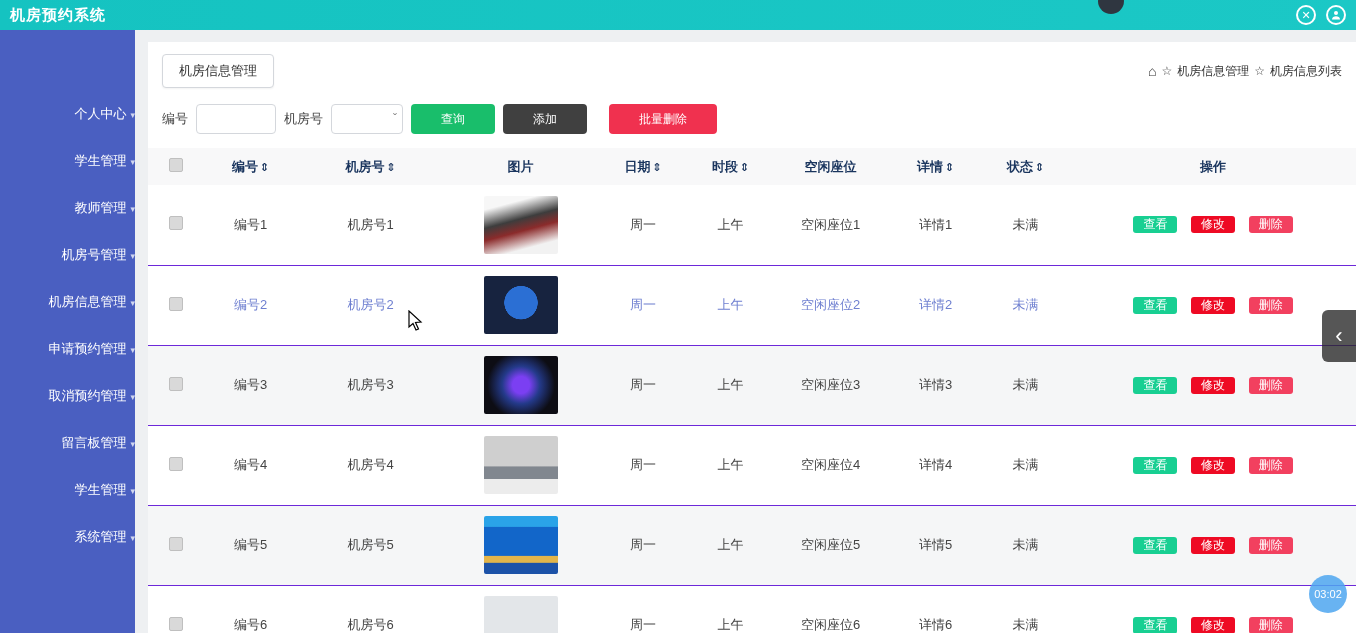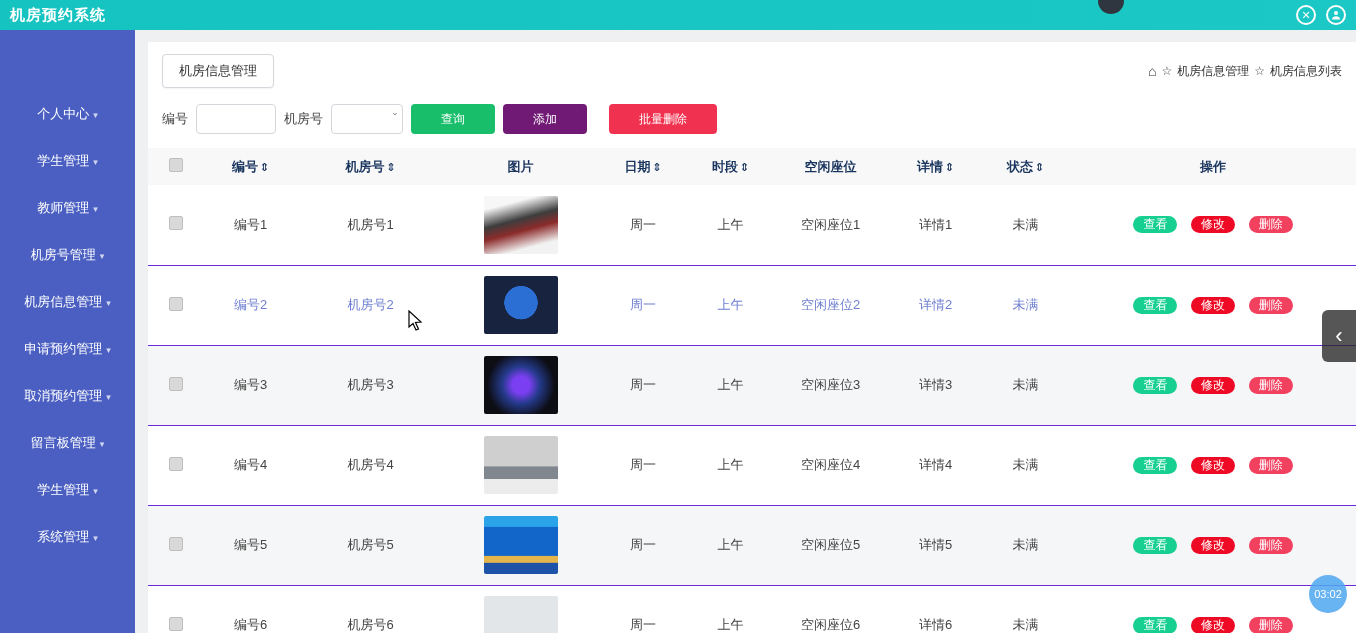--- a/index.html
+++ b/index.html
@@ -15,21 +15,21 @@
   .topbar-right { display:flex; gap:10px; align-items:center; }
   .circle-btn { width:20px; height:20px; border-radius:50%; border:2px solid #fff;
     color:#fff; display:flex; align-items:center; justify-content:center;
     font-size:11px; cursor:pointer; }
   .rec-dot { position:fixed; top:-12px; left:1098px; width:26px; height:26px;
     border-radius:50%; background:#2f3640; z-index:60; }
 
   
   .sidebar { position:fixed; top:30px; left:0; width:135px; height:603px;
     background:#4a5fc1; padding-top:60px; z-index:40; }
-  .side-item { height:47px; display:flex; align-items:center; justify-content:center;
+  .side-item { height:47px; display:flex; align-items:center; justify-content:flex-end;
     gap:4px; color:#fff; font-size:13px; cursor:pointer; }
   .side-caret { font-size:9px; color:rgba(255,255,255,.75); margin-top:2px; }
 
   
   .main { position:absolute; top:30px; left:135px; width:1221px; height:603px; }
   .panel { margin:12px 0 0 13px; width:1208px; min-height:591px; background:#fff; }
   .panel-head { display:flex; align-items:center; justify-content:space-between;
     padding:12px 14px 8px 14px; }
   .page-tab { background:#fff; border:1px solid #d4d7dc; border-radius:4px;
     padding:7px 16px; font-size:13px; color:#333; cursor:pointer;
@@ -46,21 +46,21 @@
     padding:0 8px; font-size:13px; outline:none; font-family:inherit; }
   .select-wrap { position:relative; }
   .f-select { width:72px; height:30px; border:1px solid #d4d7dc; border-radius:4px;
     background:#fff; font-size:13px; appearance:none; -webkit-appearance:none;
     padding:0 18px 0 8px; color:#444; font-family:inherit; }
   .select-wrap::after { content:"ˇ"; position:absolute; right:6px; top:8px;
     font-size:12px; color:#888; pointer-events:none; }
   .btn { border:none; border-radius:4px; color:#fff; font-size:12px; height:30px;
     padding:0 30px; cursor:pointer; font-family:inherit; }
   .btn-search { background:#19be6b; }
-  .btn-add { background:#701a75; }
+  .btn-add { background:#404040; }
   .btn-batch { background:#f0314f; margin-left:14px; }
 
   
   table { width:100%; border-collapse:collapse; table-layout:fixed; }
   thead th { background:#f8f8f9; height:37px; font-size:13px; font-weight:bold;
     color:#1a355e; text-align:center; }
   tbody td { height:80px; text-align:center; font-size:13px; color:#444;
     border-bottom:1px solid #6d28d9; }
   tr.alt td { background:#f5f6f7; }
   tr.hl td { color:#6e7fd0; }
@@ -72,21 +72,21 @@
   .col-detail{width:95px}.col-status{width:85px}.col-ops{width:290px}
 
   .img-ph { width:74px; height:58px; margin:0 auto; border-radius:2px; }
   .img-1 { background:linear-gradient(165deg,#f7f7f7 18%,#3d3d3d 42%,#8b2b2b 58%,#f2f2f2 82%); }
   .img-2 { background:radial-gradient(circle at 50% 46%,#2b6fd4 0 34%,#17233f 35%); }
   .img-3 { background:radial-gradient(circle at 50% 50%,#7b3ff2 0 18%,#243a8a 40%,#0d0d14 72%); }
   .img-4 { background:linear-gradient(180deg,#cfcfcf 0 52%,#81878f 53% 74%,#ececec 75%); }
   .img-5 { background:linear-gradient(180deg,#2aa3e8 0 18%,#1266c9 19% 68%,#e3b54a 69% 80%,#1c52a8 81%); }
   .img-6 { background:linear-gradient(180deg,#e3e6e9 0 68%,#9aa0a6 69% 78%,#f2f2f2 79%); }
 
-  .op-btn { border:none; border-radius:13px; color:#fff; font-size:12px;
+  .op-btn { border:none; border-radius:3px; color:#fff; font-size:12px;
     padding:0 10px; margin:0 5px; cursor:pointer; font-family:inherit; }
   .op-view { background:#18cf92; }
   .op-edit { background:#ee0a24; }
   .op-del  { background:#f2405f; }
 
   
   .side-toggle { position:fixed; right:0; top:310px; width:34px; height:52px;
     background:rgba(38,38,38,.78); border-radius:6px 0 0 6px; color:#fff;
     display:flex; align-items:center; justify-content:center; font-size:22px;
     cursor:pointer; z-index:70; }

